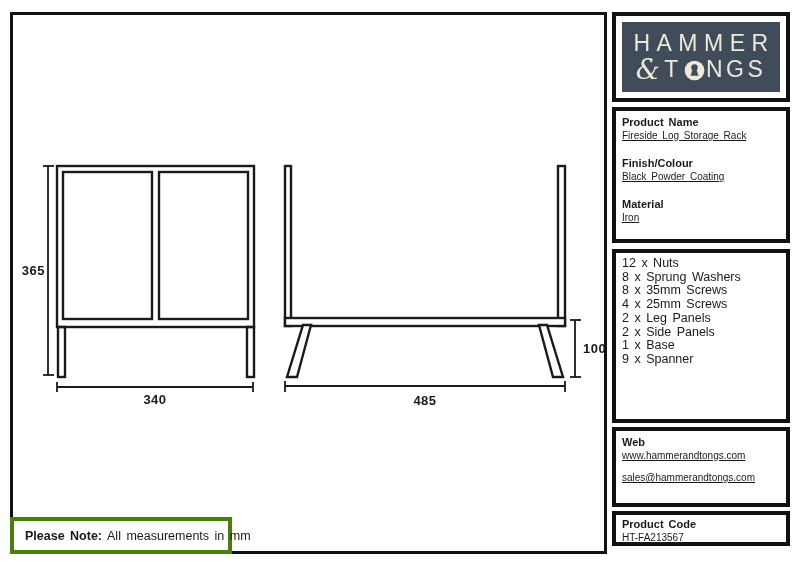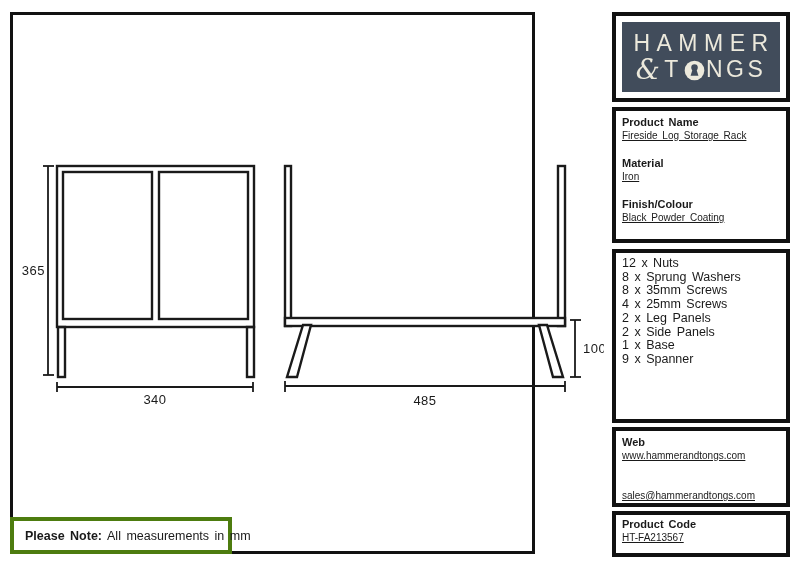--- a/index.html
+++ b/index.html
@@ -2,22 +2,22 @@
 <html><head>
 <meta charset="utf-8">
 <style>
   html,body{margin:0;padding:0;}
   body{
     width:800px;height:566px;position:relative;background:#ffffff;
     font-family:"Liberation Sans",sans-serif;color:#1a1a1a;overflow:hidden;
   }
   
   .main-box{
-    position:absolute;left:10px;top:12px;width:525px;height:542px;
-    border:3px solid #111;box-sizing:border-box;background:#fff;
+    position:absolute;left:10px;top:12px;width:597px;height:542px;
+    border:3px solid #111;box-sizing:border-box;background:#fff;font-weight:bold;
   }
   .drawing{position:absolute;left:0;top:0;}
   .dim-text{font-family:"Liberation Sans",sans-serif;font-size:13px;fill:#1a1a1a;letter-spacing:0.5px;}
   
   .note-box{
     position:absolute;left:10px;top:517px;width:222px;height:37px;
     border:4px solid #4d7c0f;box-sizing:border-box;background:#fff;z-index:3;
     display:flex;align-items:center;padding-left:11px;
     font-size:12.5px;word-spacing:2px;white-space:nowrap;
   }
@@ -33,21 +33,21 @@
     color:#ece9dc;display:flex;flex-direction:column;align-items:center;justify-content:center;
     line-height:1.08;
   }
   .logo-line1{font-size:23px;letter-spacing:6.5px;padding-left:6px;font-weight:400;}
   .logo-line2{font-size:23px;letter-spacing:3.5px;display:flex;align-items:center;font-weight:400;}
   .amp{font-family:"DejaVu Serif",serif;font-style:italic;font-size:27px;line-height:1;margin-right:1px;}
   .keyhole{margin:0 1px -2px 2px;}
   .info-box{top:107px;height:136px;}
   .pack-box{top:249px;height:174px;}
   .contact-box{top:427px;height:80px;}
-  .code-box{top:511px;height:46px;}
+  .code-box{top:511px;height:35px;}
   .label{font-weight:bold;font-size:11px;line-height:14px;word-spacing:2px;}
   .value{font-size:10px;line-height:14px;word-spacing:2px;text-decoration:underline;}
   .group{margin-bottom:13px;}
   .pack-item{font-size:12.5px;line-height:13.7px;word-spacing:2px;}
 </style>
 </head>
 <body>
 
 <div class="main-box">
   <svg class="drawing" width="591" height="536" viewBox="0 0 591 536">
@@ -118,42 +118,42 @@
     </div>
   </div>
 </div>
 
 <div class="rbox info-box">
   <div class="group">
     <div class="label">Product Name</div>
     <div class="value">Fireside Log Storage Rack</div>
   </div>
   <div class="group">
+    <div class="label">Finish/Colour</div>
+    <div class="value">Black Powder Coating</div>
+  </div>
+  <div class="group">
     <div class="label">Material</div>
     <div class="value">Iron</div>
-  </div>
-  <div class="group">
-    <div class="label">Finish/Colour</div>
-    <div class="value">Black Powder Coating</div>
   </div>
 </div>
 
 <div class="rbox pack-box">
   <div class="pack-item">12 x Nuts</div>
   <div class="pack-item">8 x Sprung Washers</div>
   <div class="pack-item">8 x 35mm Screws</div>
   <div class="pack-item">4 x 25mm Screws</div>
   <div class="pack-item">2 x Leg Panels</div>
   <div class="pack-item">2 x Side Panels</div>
   <div class="pack-item">1 x Base</div>
   <div class="pack-item">9 x Spanner</div>
 </div>
 
 <div class="rbox contact-box">
-  <div class="group" style="margin-bottom:26px;">
+  <div class="group" style="margin-bottom:8px;">
     <div class="label">Web</div>
     <div class="value">www.hammerandtongs.com</div>
   </div>
   <div>
     <div class="value">sales@hammerandtongs.com</div>
   </div>
 </div>
 
 <div class="rbox code-box" style="padding-top:2px;">
   <div class="label">Product Code</div>

